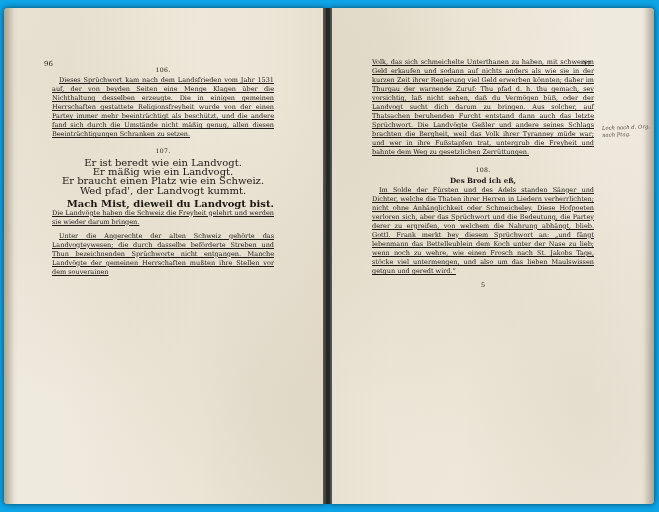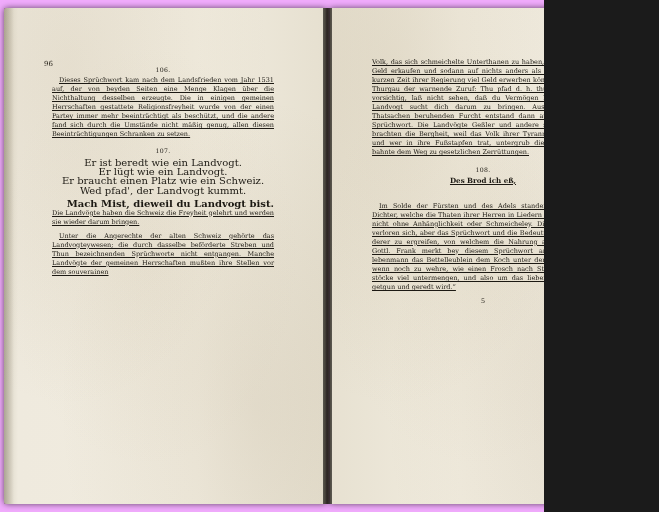--- a/index.html
+++ b/index.html
@@ -2,24 +2,24 @@
 <html><head>
 <meta charset="utf-8">
 <style>
   html, body {
     margin: 0;
     padding: 0;
     background: #1b1b1b;
   }
   #page {
     position: relative;
-    width: 544px;
+    width: 659px;
     height: 512px;
     overflow: hidden;
-    background: #f0abfc;
+    background: #0ea5e9;
     font-family: "DejaVu Serif", serif;
   }
 
   
   .sheet {
     position: absolute;
     top: 8px;
     height: 496px;
     background: #efeadd;
     box-shadow: 0 0 6px rgba(0,0,0,0.6);
@@ -157,35 +157,35 @@
 
   <div class="folio left">96</div>
   <div class="folio right">97</div>
 
   <div class="col left">
     <div class="secnum">106.</div>
     <p class="para">Dieses Sprüchwort kam nach dem Landsfrieden vom Jahr 1531 auf, der von beyden Seiten eine Menge Klagen über die Nichthaltung desselben erzeugte. Die in einigen gemeinen Herrschaften gestattete Religionsfreyheit wurde von der einen Partey immer mehr beeinträchtigt als beschützt, und die andere fand sich durch die Umstände nicht mäßig genug, allen diesen Beeinträchtigungen Schranken zu setzen.</p>
 
     <div class="secnum">107.</div>
     <div class="verse">Er ist beredt wie ein Landvogt.</div>
-    <div class="verse">Er lügt wie ein Landvogt.</div>
+    <div class="verse">Er mäßig wie ein Landvogt.</div>
     <div class="verse">Er braucht einen Platz wie ein Schweiz.</div>
     <div class="verse">Wed pfad', der Landvogt kummt.</div>
     <div class="blockgap"></div>
     <div class="verse bold">Mach Mist, dieweil du Landvogt bist.</div>
     <p class="para noindent">Die Landvögte haben die Schweiz die Freyheit gelehrt und werden sie wieder darum bringen.</p>
     <div class="blockgap"></div>
     <p class="para">Unter die Angerechte der alten Schweiz gehörte das Landvogteywesen; die durch dasselbe beförderte Streben und Thun bezeichnenden Sprüchworte nicht entgangen. Manche Landvögte der gemeinen Herrschaften mußten ihre Stellen vor dem souverainen</p>
   </div>
 
   <div class="col right">
     <p class="para noindent">Volk, das sich schmeichelte Unterthanen zu haben, mit schwerem Geld erkaufen und sodann auf nichts anders als wie sie in der kurzen Zeit ihrer Regierung viel Geld erwerben könnten; daher im Thurgau der warnende Zuruf: Thu pfad d. h. thu gemach, sey vorsichtig, laß nicht sehen, daß du Vermögen büß, oder der Landvogt sucht dich darum zu bringen. Aus solcher, auf Thatsachen beruhenden Furcht entstand dann auch das letzte Sprüchwort. Die Landvögte Geßler und andere seines Schlags brachten die Bergheit, weil das Volk ihrer Tyranney müde war; und wer in ihre Fußstapfen trat, untergrub die Freyheit und bahnte dem Weg zu gesetzlichen Zerrüttungen.</p>
 
     <div class="secnum">108.</div>
-    <div class="heading" style="margin-bottom:16px;text-decoration:underline;">Des Brod ich eß,</div>
+    <div class="heading" style="margin-bottom:0;">Des Brod ich eß,</div>
 
     <p class="para">Im Solde der Fürsten und des Adels standen Sänger und Dichter, welche die Thaten ihrer Herren in Liedern verherrlichten; nicht ohne Anhänglichkeit oder Schmeicheley. Diese Hofpoeten verloren sich, aber das Sprüchwort und die Bedeutung, die Partey derer zu ergreifen, von welchem die Nahrung abhängt, blieb. Gottl. Frank merkt bey diesem Sprüchwort an: „und fängt lebenmann das Bettelleublein dem Koch unter der Nase zu lieb; wenn noch zu wehre, wie einen Frosch nach St. Jakobs Tage, stöcke viel untermengen, und also um das lieben Maulswissen getgun und geredt wird.“</p>
 
     <div class="pagemark">5</div>
   </div>
 
   <div class="marginalia">Loch nach d. Org. nach Ptag.</div>
 
 </div>
 

